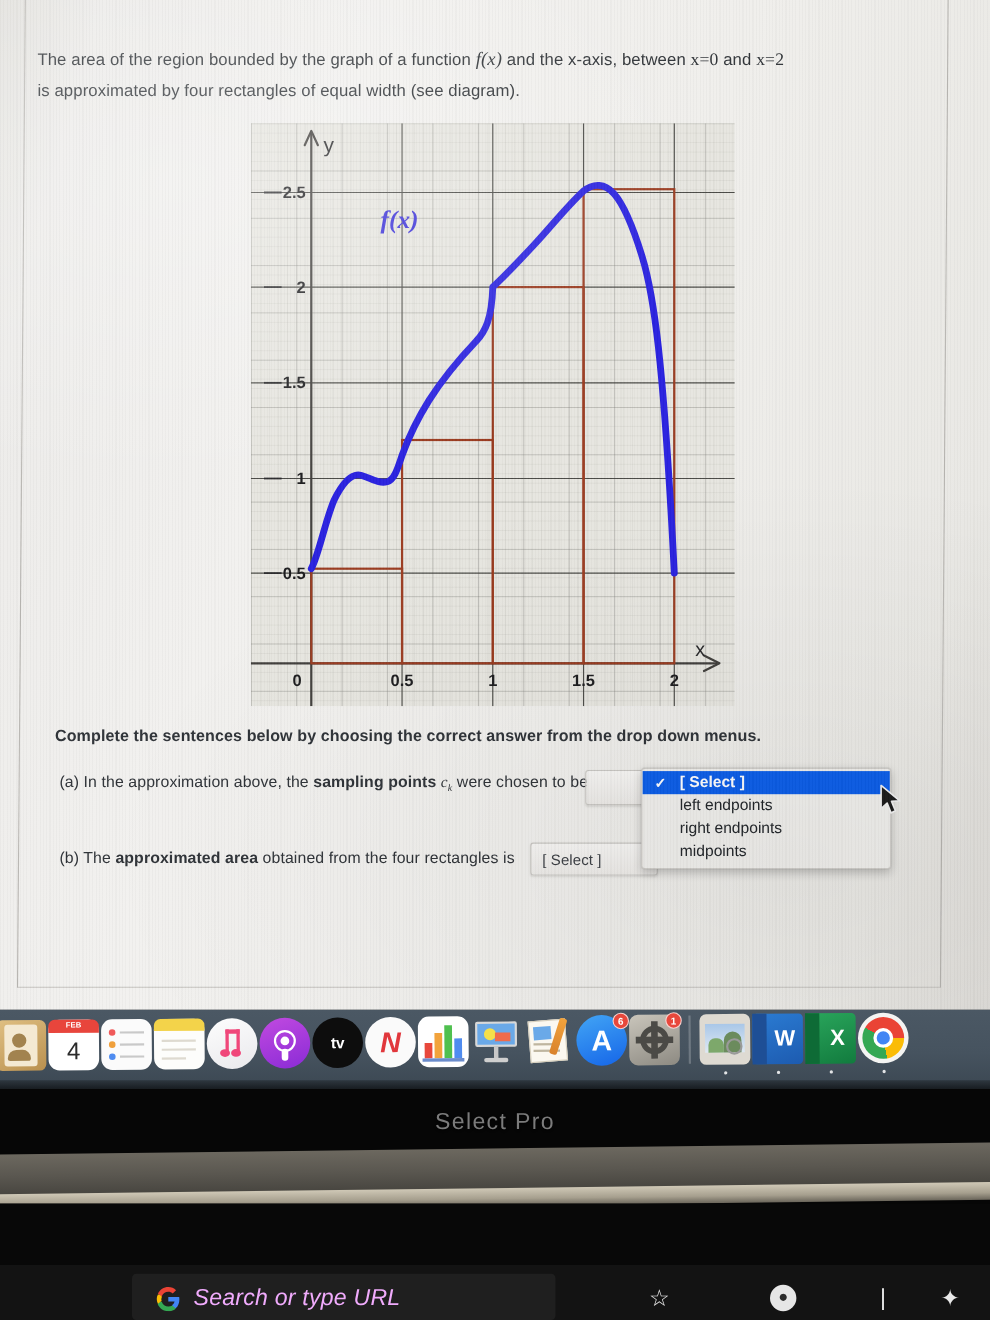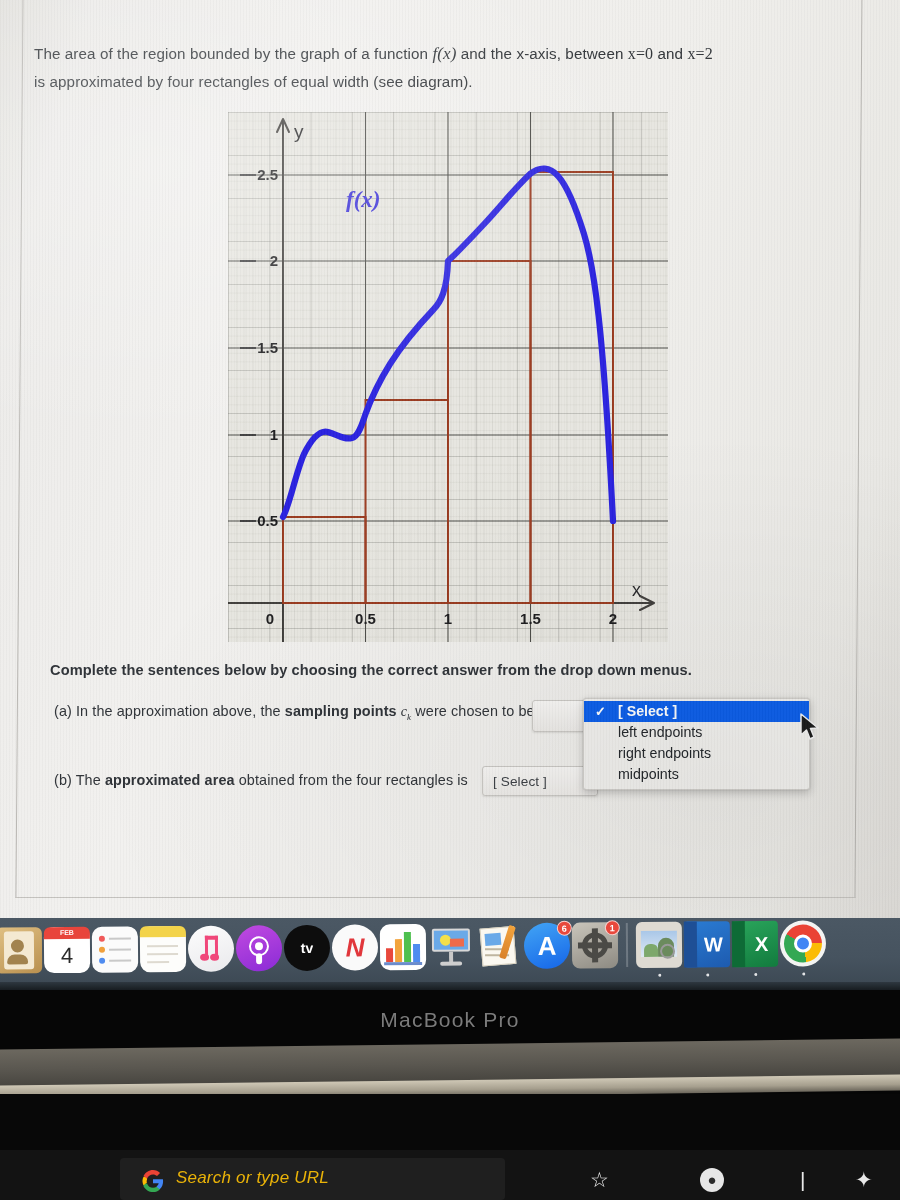--- a/index.html
+++ b/index.html
@@ -260,22 +260,22 @@
   #urlbar {
     position: absolute;
     left: 120px; top: 168px;
     width: 385px; height: 42px;
     background: #1f1f1f;
     border-radius: 4px;
   }
   #urltext {
     position: absolute;
     left: 176px; top: 178px;
-    color: #eab308;
-    font-size: 17px;
+    color: #f0abfc;
+    font-size: 21px;
     font-style: italic;
     letter-spacing: .2px;
   }
   .g-logo {
     position: absolute;
     left: 142px; top: 180px;
     width: 22px; height: 22px;
   }
   .phone-ico {
     position: absolute;
@@ -548,21 +548,21 @@
                     background:conic-gradient(from -30deg,#ea4335 0deg 120deg,#fbbc05 120deg 200deg,#34a853 200deg 330deg,#ea4335 330deg 360deg);"></div>
         <div style="position:absolute;left:14px;top:14px;width:18px;height:18px;border-radius:50%;background:#4285f4;border:3px solid #fff;"></div>
         <span class="run-dot"></span>
       </div>
 
     </div>
     <div class="dock-edge"></div>
   </div>
 
   <div id="chassis">
-    <div id="mbp-label">MacBook Pro</div>
+    <div id="mbp-label">Select Pro</div>
     <div id="hinge-top"></div>
     <div id="hinge-lip"></div>
     <div id="desk"></div>
 
     <div id="phonebar"></div>
     <div id="urlbar"></div>
     <svg class="g-logo" viewBox="0 0 24 24">
       <path fill="#4285f4" d="M23 12.3c0-.8-.1-1.6-.2-2.3H12v4.5h6.2c-.3 1.4-1.1 2.6-2.3 3.4v2.9h3.7c2.2-2 3.4-5 3.4-8.5z"></path>
       <path fill="#34a853" d="M12 24c3.1 0 5.7-1 7.6-2.8l-3.7-2.9c-1 .7-2.3 1.1-3.9 1.1-3 0-5.6-2-6.5-4.8H1.7v3C3.6 21.3 7.5 24 12 24z"></path>
       <path fill="#fbbc05" d="M5.5 14.6c-.2-.7-.4-1.4-.4-2.1s.1-1.5.4-2.1v-3H1.7C.9 8.9.5 10.4.5 12s.4 3.1 1.2 4.5l3.8-2.9z"></path>

